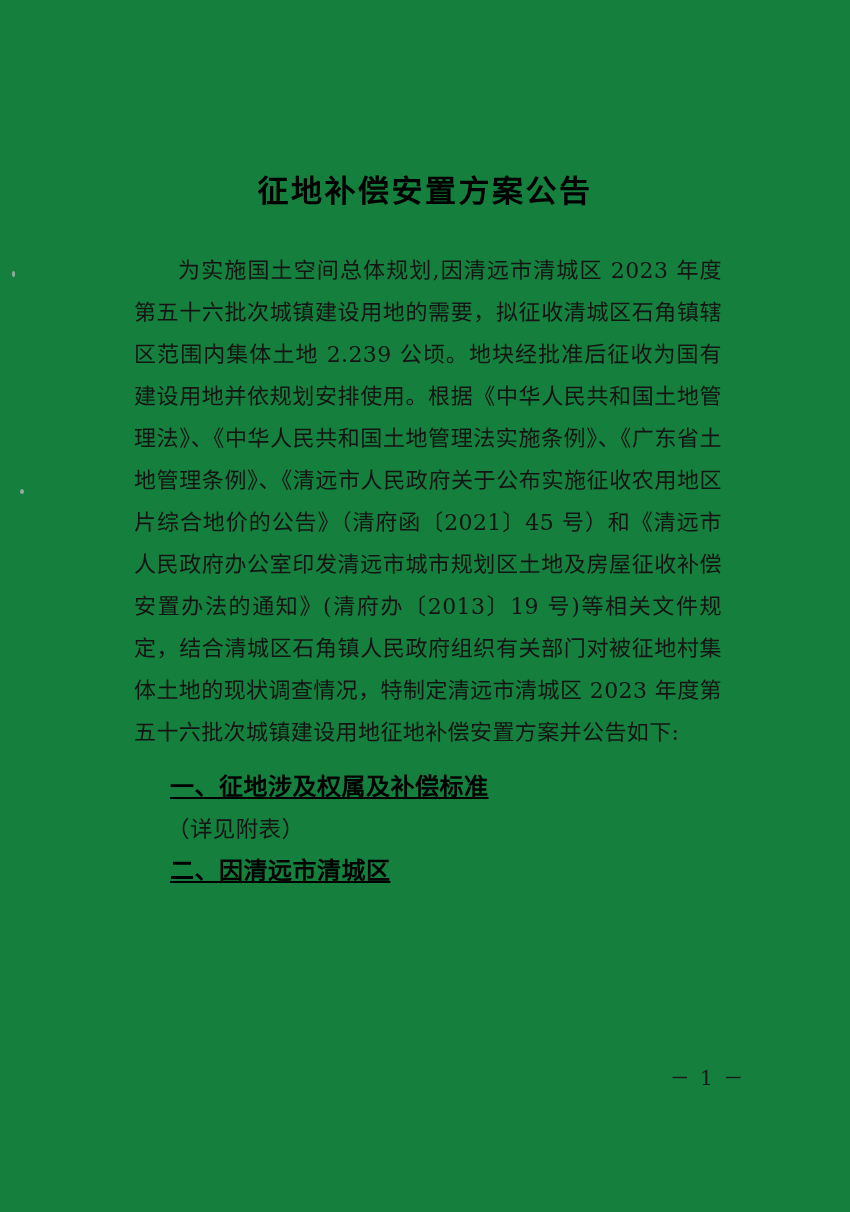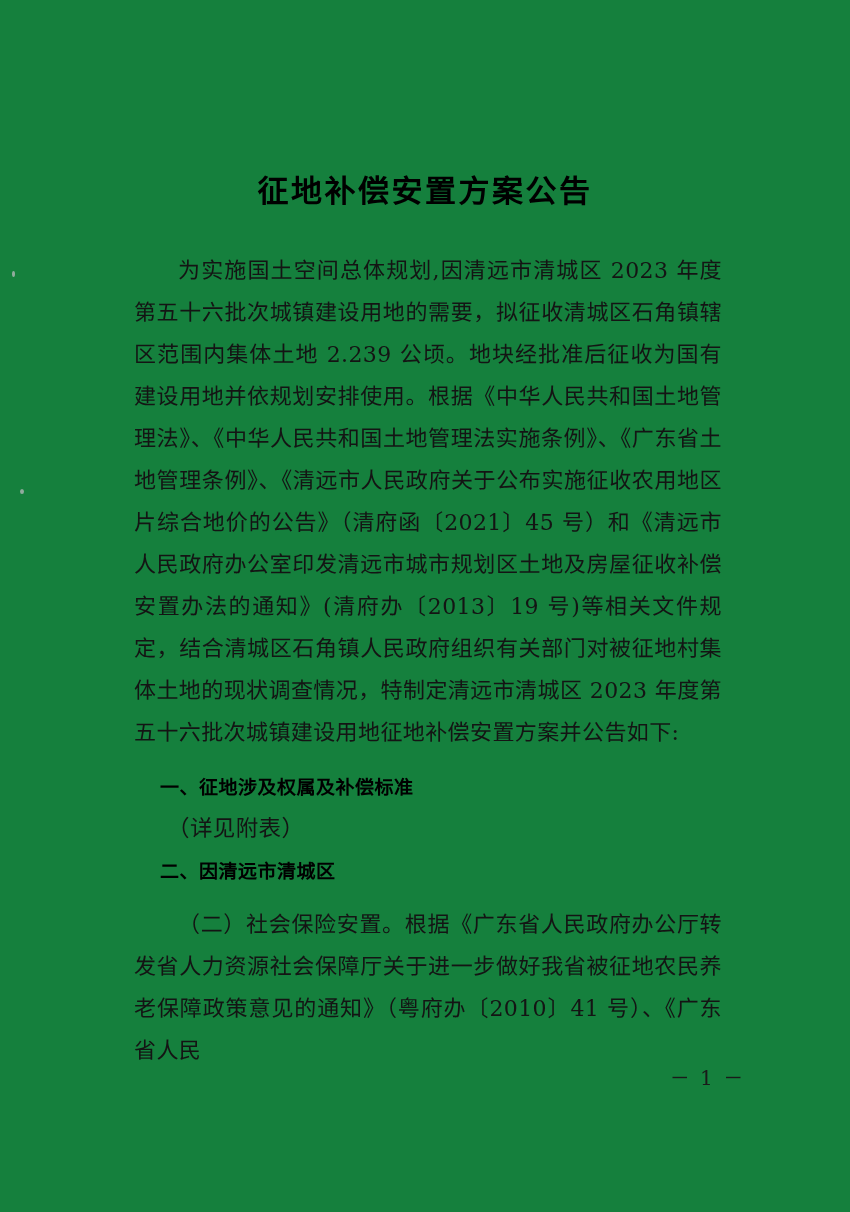--- a/index.html
+++ b/index.html
@@ -64,36 +64,36 @@
     margin: 12px;
     color: #141414;
   }
   .para.indent {
     text-indent: 2em;
   }
 
   .heading {
     font-family: "DejaVu Sans", "Liberation Sans", sans-serif;
     font-weight: 700;
-    font-size: 19px;
+    font-size: 24px;
     line-height: 42px;
     letter-spacing: .5px;
     text-indent: 2em;
     margin: 0;
     color: #000000;
+    text-decoration: underline;
   }
 
   .subnote {
     font-size: 22.5px;
     line-height: 42px;
     letter-spacing: .4px;
     text-indent: 2em;
     margin: 0;
     color: #141414;
-    font-family: Liberation Serif, serif;
   }
 
   .page-number {
     position: absolute;
     top: 1062px;
     left: 0;
     width: 850px;
     text-align: center;
     padding-right: 0;
     font-size: 20px;
@@ -119,21 +119,20 @@
 
     <p class="para indent">为实施国土空间总体规划,因清远市清城区 2023 年度第五十六批次城镇建设用地的需要，拟征收清城区石角镇辖区范围内集体土地 2.239 公顷。地块经批准后征收为国有建设用地并依规划安排使用。根据《中华人民共和国土地管理法》、《中华人民共和国土地管理法实施条例》、《广东省土地管理条例》、《清远市人民政府关于公布实施征收农用地区片综合地价的公告》（清府函〔2021〕45 号）和《清远市人民政府办公室印发清远市城市规划区土地及房屋征收补偿安置办法的通知》(清府办〔2013〕19 号)等相关文件规定，结合清城区石角镇人民政府组织有关部门对被征地村集体土地的现状调查情况，特制定清远市清城区 2023 年度第五十六批次城镇建设用地征地补偿安置方案并公告如下:</p>
 
     <p class="heading">一、征地涉及权属及补偿标准</p>
 
     <p class="subnote">（详见附表）</p>
 
     <p class="heading">二、因清远市清城区</p>
 
 
-    <p class="para indent">（二）社会保险安置。根据《广东省人民政府办公厅转发省人力资源社会保障厅关于进一步做好我省被征地农民养老保障政策意见的通知》（粤府办〔2010〕41 号）、《广东省人民</p>
 
   </div>
 
   <div class="page-number">
     <span class="pn-inner">－ 1 －</span>
   </div>
 
 </div>
 
 </body></html>

